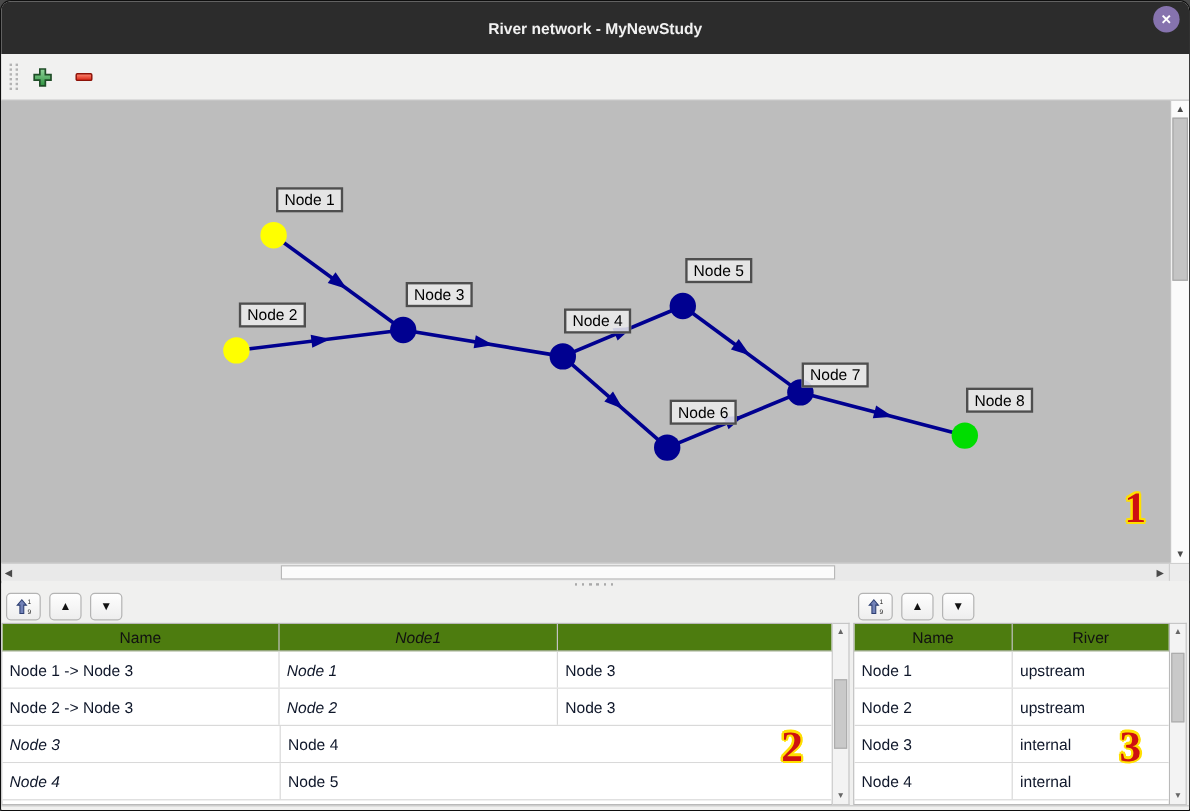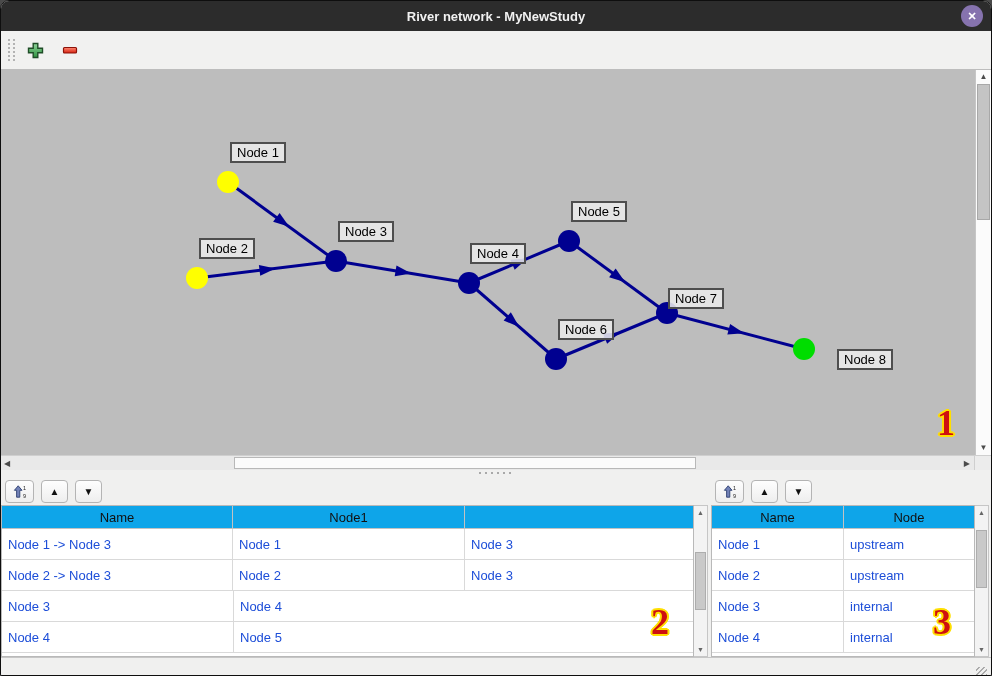--- a/index.html
+++ b/index.html
@@ -1,20 +1,20 @@
 <!DOCTYPE html>
 <html><head>
 <meta charset="utf-8">
 <style>
   html,body{margin:0;padding:0;background:#4a4a4a;}
   .window{position:relative;width:992px;height:676px;box-sizing:border-box;border:1px solid #0e0e0e;
     border-radius:9px 9px 2px 2px;overflow:hidden;background:#f0f0ef;
     font-family:"Liberation Sans",sans-serif;}
   
-  .titlebar{height:30px;background:#2c2c2c;display:flex;align-items:center;justify-content:center;position:relative;}
+  .titlebar{height:44px;background:#2c2c2c;display:flex;align-items:center;justify-content:center;position:relative;}
   .title{color:#f1f1f1;font-weight:bold;font-size:13px;}
   .close-btn{position:absolute;right:8px;top:4px;width:22px;height:22px;border-radius:50%;
     background:#8673ae;color:#fff;display:flex;align-items:center;justify-content:center;
     font-size:11px;font-weight:bold;cursor:default;}
   
   .toolbar{height:38px;background:#f1f1f0;border-bottom:1px solid #bdbdbd;display:flex;align-items:center;padding-left:7px;}
   .grip{width:3px;height:22px;border-left:2px dotted #b3b3b3;border-right:2px dotted #b3b3b3;margin-right:10px;}
   .tool-btn{border:none;background:transparent;padding:2px;margin-right:14px;display:flex;align-items:center;}
   
   .canvas-row{display:flex;height:385px;}
@@ -40,30 +40,30 @@
   .left-panel{width:708px;}
   .right-panel{width:281px;margin-left:3px;}
   .panel-toolbar{height:28px;display:flex;align-items:center;gap:7px;padding-left:4px;}
   .pbtn{height:23px;min-width:27px;padding:0 6px;background:linear-gradient(#fefefe,#eeeeee);
     border:1px solid #b4b4b4;border-radius:4px;display:flex;align-items:center;justify-content:center;
     font-size:10px;color:#111;cursor:default;}
   .table-wrap{flex:1;display:flex;}
   .dtable{border:1px solid #b9b9b9;background:#fff;display:flex;flex-direction:column;box-sizing:border-box;overflow:hidden;}
   .links-table{width:693px;}
   .nodes-table{width:264px;}
-  .thead{display:flex;height:22px;background:#0ea5e9;border-bottom:1px solid #c2c2c2;flex:none;}
+  .thead{display:flex;height:22px;background:#4d7c0f;border-bottom:1px solid #c2c2c2;flex:none;}
   .th{display:flex;align-items:center;justify-content:center;font-size:13px;color:#111;
     border-right:1px solid #c2c2c2;box-sizing:border-box;}
   .links-table .c0{width:231px;}
-  .links-table .c1{width:232px;}
+  .links-table .c1{width:232px;font-style:italic;}
   .links-table .c2{flex:1;border-right:none;}
   .nodes-table .c0{width:132px;}
   .nodes-table .c1{flex:1;border-right:none;}
   .trow{display:flex;height:30px;flex:none;border-bottom:1px solid #d9d9d9;background:#fff;}
-  .tcell{display:flex;align-items:center;padding-left:6px;font-size:13px;color:#1d4ed8;
+  .tcell{display:flex;align-items:center;padding-left:6px;font-size:13px;color:#0f172a;
     border-right:1px solid #d9d9d9;box-sizing:border-box;overflow:hidden;}
   .tscroll{width:14px;position:relative;background:#f3f3f3;border:1px solid #c6c6c6;border-left:none;box-sizing:border-box;}
   .tthumb{position:absolute;left:1px;right:1px;background:#c9c9c9;border:1px solid #adadad;box-sizing:border-box;}
   .tsarrow{position:absolute;font-size:7px;color:#666;left:0;right:0;text-align:center;line-height:7px;}
   
   .statusbar{height:22px;background:#f0f0ef;border-top:1px solid #c6c6c6;position:relative;}
   .resize-grip{position:absolute;right:4px;bottom:4px;width:11px;height:9px;
     background:repeating-linear-gradient(135deg,transparent 0 2px,#ababab 2px 3.5px);}
   
   .annotation{position:absolute;z-index:40;font-family:"Liberation Serif",serif;font-weight:bold;
@@ -140,21 +140,21 @@
           <circle cx="666" cy="243" r="11" fill="#000090"></circle>
           <circle cx="803" cy="279" r="11" fill="#00dd00"></circle>
         </svg>
     <div class="node-label" style="left: 229px; top: 72px;">Node 1</div>
         <div class="node-label" style="left: 198px; top: 168px;">Node 2</div>
         <div class="node-label" style="left: 337px; top: 151px;">Node 3</div>
         <div class="node-label" style="left: 469px; top: 173px;">Node 4</div>
         <div class="node-label" style="left: 570px; top: 131px;">Node 5</div>
         <div class="node-label" style="left: 557px; top: 249px;">Node 6</div>
         <div class="node-label" style="left: 667px; top: 218px;">Node 7</div>
-        <div class="node-label" style="left: 836px; top: 239px; margin-top: 40px;">Node 8</div>
+        <div class="node-label" style="left: 804px; top: 239px;">Node 8</div>
       </div>
     <div class="vscroll">
       <span class="sarrow" style="top:3px">▲</span>
       <div class="vthumb"></div>
       <span class="sarrow" style="bottom:3px">▼</span>
     </div>
   </div>
 
   <div class="hscroll-row">
     <div class="hscroll">
@@ -235,21 +235,21 @@
           <span>▲</span>
         </button>
         <button class="pbtn">
           <span>▼</span>
         </button>
       </div>
       <div class="table-wrap">
         <div class="dtable nodes-table">
           <div class="thead">
             <div class="th c0">Name</div>
-            <div class="th c1">Node</div>
+            <div class="th c1">River</div>
           </div>
           <div id="nodes-body">
               <div class="trow">
                 <div class="tcell c0">Node 1</div>
                 <div class="tcell c1">upstream</div>
               </div>
               <div class="trow">
                 <div class="tcell c0">Node 2</div>
                 <div class="tcell c1">upstream</div>
               </div>

